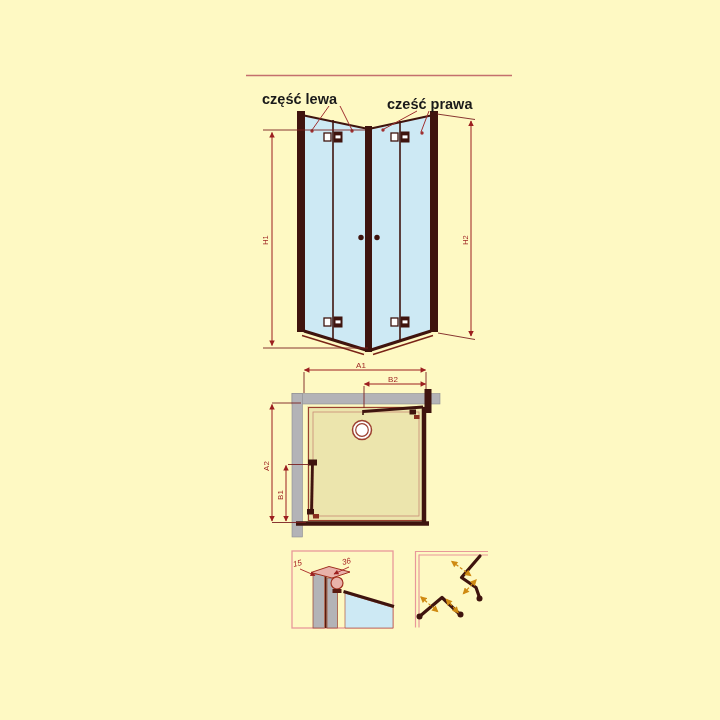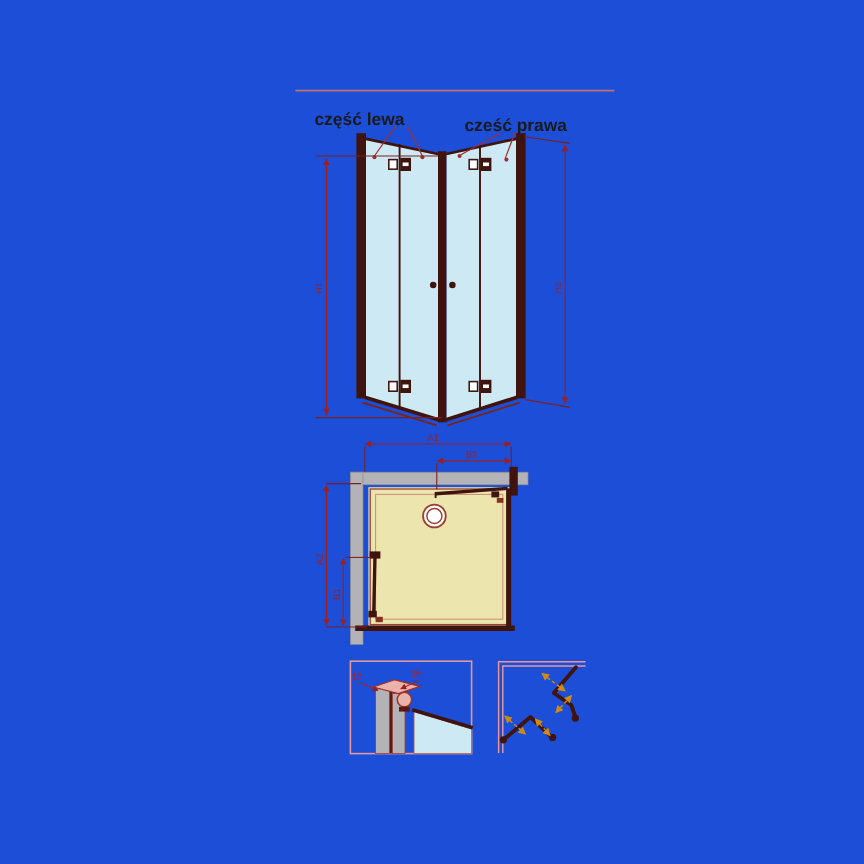--- a/index.html
+++ b/index.html
@@ -1,16 +1,16 @@
 <!DOCTYPE html>
 <html><head>
 <meta charset="utf-8">
 <style>
   html,body{margin:0;padding:0;background:#ffffff;}
-  .canvas{position:relative;width:720px;height:720px;background:#1d4ed8;overflow:hidden;
+  .canvas{position:relative;width:720px;height:720px;background:#fef9c3;overflow:hidden;
           font-family:"Liberation Sans", sans-serif;}
   svg{position:absolute;left:0;top:0;}
   text{font-family:"Liberation Sans", sans-serif;}
   .part-label{font-size:14.5px;font-weight:700;fill:#1a1a1a;}
   .dim-label{font-size:8px;fill:#9c1f1f;}
   .dim-label-small{font-size:7.5px;fill:#9c1f1f;}
   .dim-label-italic{font-size:8px;fill:#a82424;font-style:italic;}
 </style>
 </head>
 <body>

